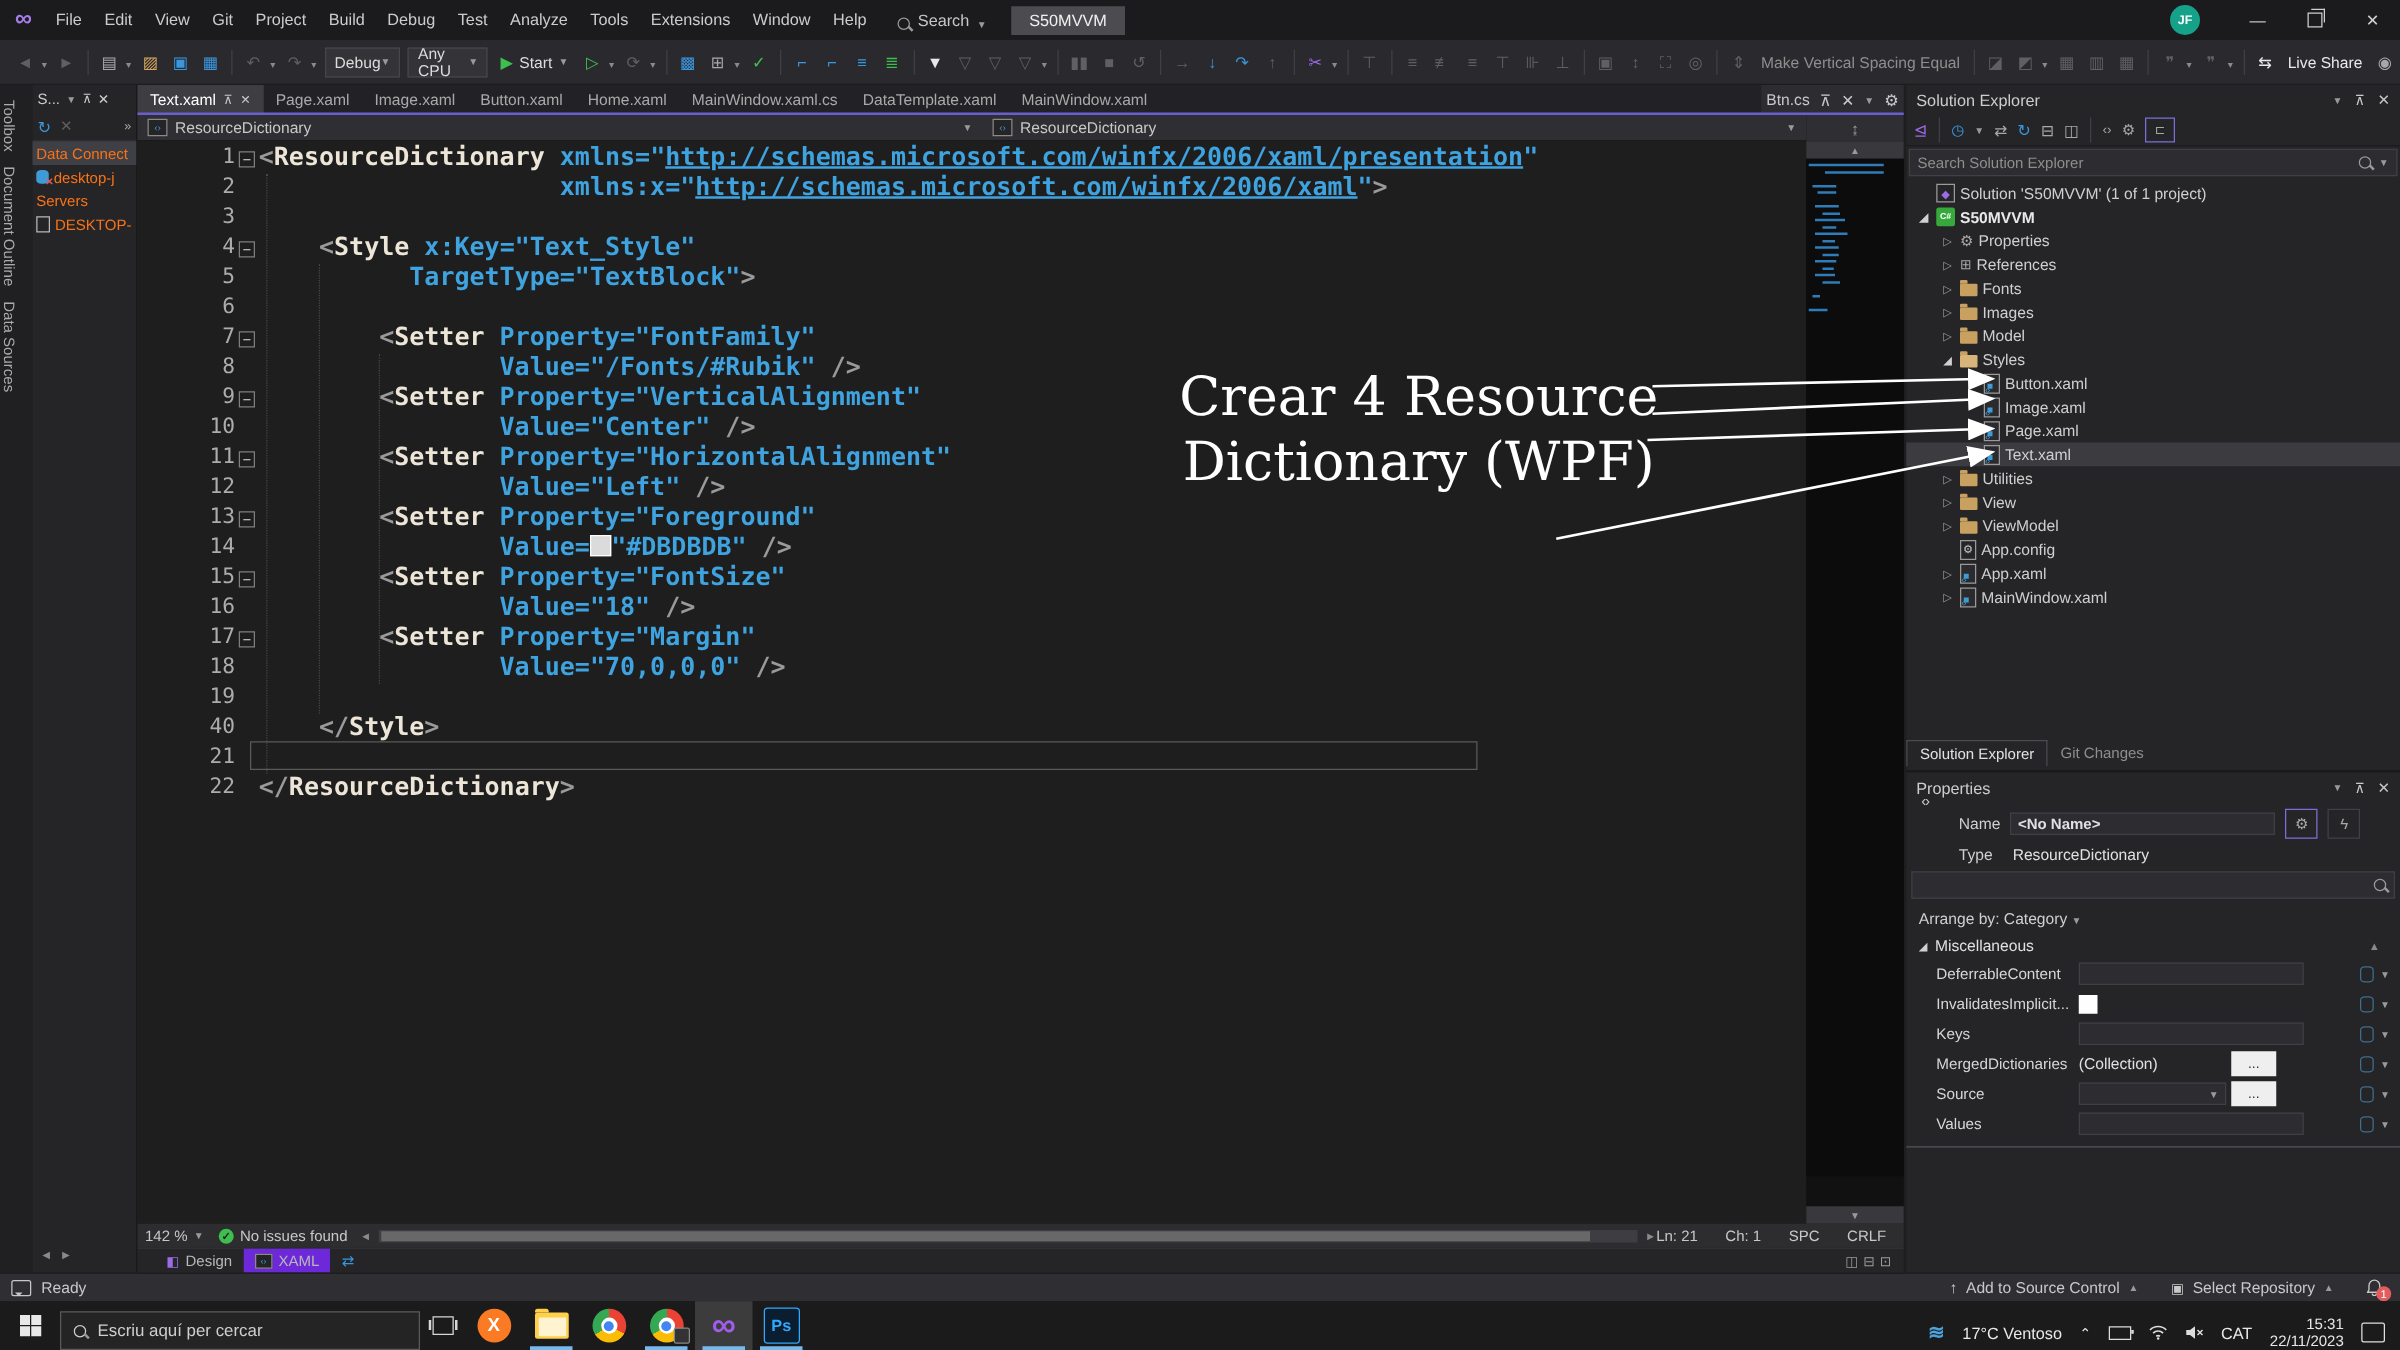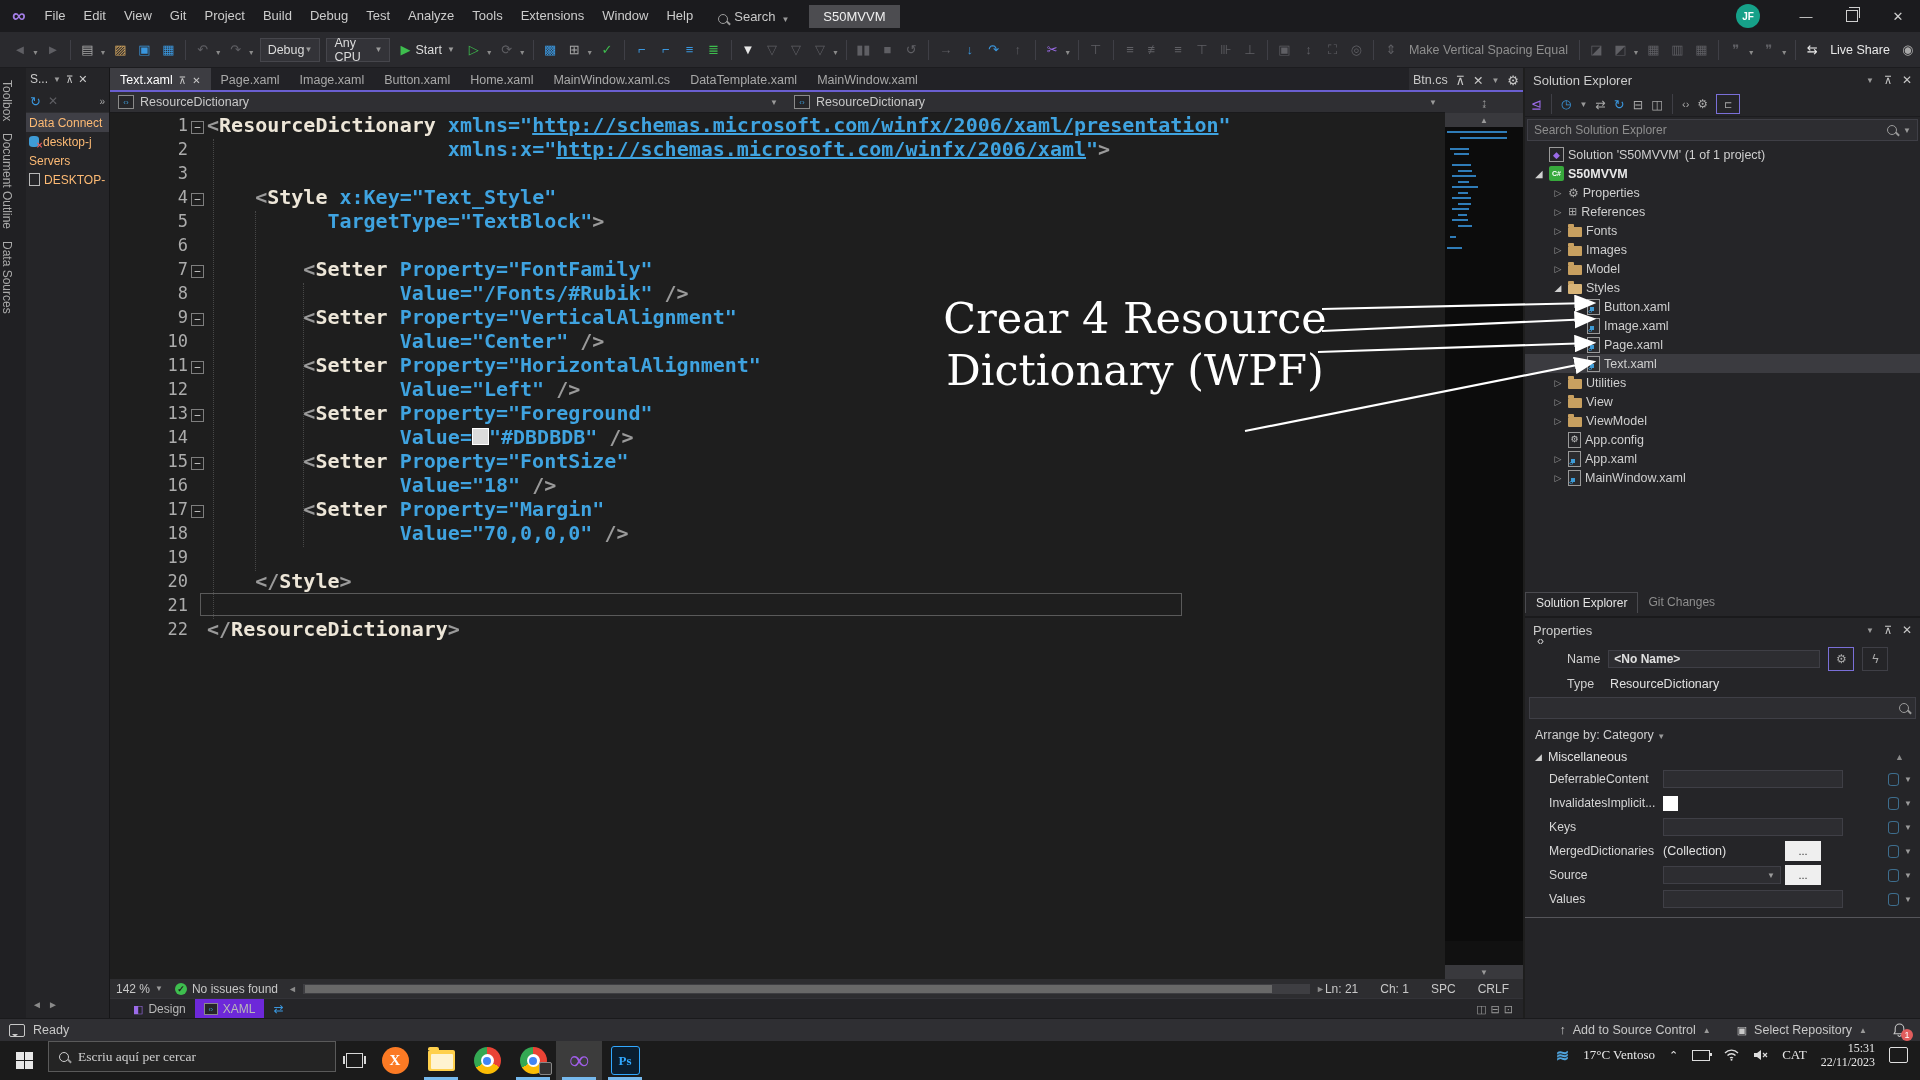--- a/index.html
+++ b/index.html
@@ -28,21 +28,21 @@
   .c-blue{color:#3A96DD;} .c-green{color:#3EBE4E;} .c-gray{color:#A8A8A8;} .c-dim{color:#5F5F64;} .c-yellow{color:#D7A85F;} .c-purple{color:#9B6BE8;} .c-white{color:#E8E8E8;}
   
   .workspace{left:0;top:68px;width:1920px;height:950px;background:#1E1E1E;}
   
   .strip{left:0;top:0;width:26px;height:950px;background:#202023;}
   .strip-tab{writing-mode:vertical-lr;color:#ABABAB;font-size:12px;margin:12px auto;display:block;text-align:center;width:100%;}
   
   .server-panel{left:26px;top:0;width:84px;height:950px;background:#252528;border-right:1px solid #161618;box-sizing:border-box;font-size:12px;}
   .sp-title{display:flex;align-items:center;height:22px;padding:0 4px;color:#CCC;gap:5px;}
   .sp-tools{display:flex;align-items:center;height:22px;padding:0 4px;gap:7px;border-bottom:1px solid #2E2E31;}
-  .sp-row{display:flex;align-items:center;height:19px;padding:0 3px;gap:4px;color:#fdba74;white-space:nowrap;overflow:hidden;}
+  .sp-row{display:flex;align-items:center;height:19px;padding:0 3px;gap:4px;color:#f97316;white-space:nowrap;overflow:hidden;}
   .sp-row.sel{background:#3F3F46;}
   .sp-foot{position:absolute;bottom:8px;left:6px;color:#8A8A8A;font-size:10px;letter-spacing:6px;}
   .ico-db{width:10px;height:11px;background:#3E9BD6;border-radius:4px/3px;position:relative;flex:none;}
   .ico-db:after{content:"✕";position:absolute;right:-4px;bottom:-3px;color:#E25D5D;font-size:8px;font-weight:bold;}
   .ico-server{width:9px;height:11px;border:1px solid #B8B8B8;flex:none;}
   
   .editor{left:110px;top:0;width:1413px;height:950px;background:#1E1E1E;}
   .tabstrip{left:0;top:0;width:1413px;height:24px;background:#222226;display:flex;align-items:stretch;}
   .tabstrip:after{content:"";position:absolute;left:0;top:22px;width:1413px;height:2px;background:#6A5FD1;}
   .tab{display:flex;align-items:center;gap:6px;padding:0 10px;font-size:12.5px;color:#A9A9A9;white-space:nowrap;}
@@ -129,21 +129,21 @@
   
   .mag{width:8px;height:8px;border:1.5px solid #9A9A9A;border-radius:50%;position:relative;display:inline-block;}
   .mag:after{content:"";position:absolute;left:7px;top:7px;width:5px;height:1.5px;background:#9A9A9A;transform:rotate(45deg);}
   
   .readybar{left:0;top:1018px;width:1920px;height:23px;background:#2F2F33;border-top:1px solid #1A1A1C;display:flex;align-items:center;font-size:12.5px;color:#C8C8C8;box-sizing:border-box;}
   .bubble{width:14px;height:11px;border:1px solid #C8C8C8;border-radius:2px;position:relative;margin:0 8px 0 9px;}
   .bubble:after{content:"";position:absolute;left:2px;bottom:-4px;border:3px solid transparent;border-top-color:#C8C8C8;}
   .rb-right{margin-left:auto;display:flex;align-items:center;gap:26px;margin-right:14px;}
   .rb-item{display:flex;align-items:center;gap:7px;}
   .badge{position:absolute;right:-7px;bottom:-4px;width:12px;height:12px;border-radius:50%;background:#E25D5D;color:#fff;font-size:9px;display:flex;align-items:center;justify-content:center;}
-  .taskbar{left:0;top:1041px;width:1920px;height:39px;background:#1B1B1B;display:flex;align-items:flex-start;font-family:Liberation Serif, serif;}
+  .taskbar{left:0;top:1041px;width:1920px;height:39px;background:#1B1B1B;display:flex;align-items:flex-end;}
   .tb-start-btn{width:48px;height:39px;display:flex;align-items:center;justify-content:center;}
   .winlogo{display:grid;grid-template-columns:8px 8px;grid-template-rows:8px 8px;gap:1px;}
   .winlogo span{background:#E8E8E8;}
   .tb-search{width:288px;height:31px;background:#242424;border:1px solid #5A5A5A;display:flex;align-items:center;gap:9px;padding:0 10px;color:#CFCFCF;font-size:13.5px;box-sizing:border-box;}
   .tb-taskview{width:36px;height:39px;display:flex;align-items:center;justify-content:center;}
   .tv-ico{width:15px;height:13px;border:1px solid #D8D8D8;position:relative;}
   .tv-ico:before{content:"";position:absolute;left:-4px;top:2px;width:2px;height:8px;background:#D8D8D8;}
   .tv-ico:after{content:"";position:absolute;right:-4px;top:2px;width:2px;height:8px;background:#D8D8D8;}
   .app-cell{width:46px;height:39px;display:flex;align-items:center;justify-content:center;position:relative;}
   .app-cell.active{background:#3C3C3C;}
@@ -405,21 +405,21 @@
           <div class="cl"><span class="ln">10</span><span class="foldc"></span><span class="k-s">                </span><span class="k-a">Value</span><span class="k-v">="Center"</span><span class="k-s"> </span><span class="k-p">/&gt;</span></div>
           <div class="cl"><span class="ln">11</span><span class="foldc"><span class="fbox">−</span></span><span class="k-s">        </span><span class="k-p">&lt;</span><span class="k-t">Setter</span><span class="k-s"> </span><span class="k-a">Property</span><span class="k-v">="HorizontalAlignment"</span></div>
           <div class="cl"><span class="ln">12</span><span class="foldc"></span><span class="k-s">                </span><span class="k-a">Value</span><span class="k-v">="Left"</span><span class="k-s"> </span><span class="k-p">/&gt;</span></div>
           <div class="cl"><span class="ln">13</span><span class="foldc"><span class="fbox">−</span></span><span class="k-s">        </span><span class="k-p">&lt;</span><span class="k-t">Setter</span><span class="k-s"> </span><span class="k-a">Property</span><span class="k-v">="Foreground"</span></div>
           <div class="cl"><span class="ln">14</span><span class="foldc"></span><span class="k-s">                </span><span class="k-a">Value</span><span class="k-v">=</span><span class="swatch"></span><span class="k-v">"#DBDBDB"</span><span class="k-s"> </span><span class="k-p">/&gt;</span></div>
           <div class="cl"><span class="ln">15</span><span class="foldc"><span class="fbox">−</span></span><span class="k-s">        </span><span class="k-p">&lt;</span><span class="k-t">Setter</span><span class="k-s"> </span><span class="k-a">Property</span><span class="k-v">="FontSize"</span></div>
           <div class="cl"><span class="ln">16</span><span class="foldc"></span><span class="k-s">                </span><span class="k-a">Value</span><span class="k-v">="18"</span><span class="k-s"> </span><span class="k-p">/&gt;</span></div>
           <div class="cl"><span class="ln">17</span><span class="foldc"><span class="fbox">−</span></span><span class="k-s">        </span><span class="k-p">&lt;</span><span class="k-t">Setter</span><span class="k-s"> </span><span class="k-a">Property</span><span class="k-v">="Margin"</span></div>
           <div class="cl"><span class="ln">18</span><span class="foldc"></span><span class="k-s">                </span><span class="k-a">Value</span><span class="k-v">="70,0,0,0"</span><span class="k-s"> </span><span class="k-p">/&gt;</span></div>
           <div class="cl"><span class="ln">19</span><span class="foldc"></span></div>
-          <div class="cl"><span class="ln">20</span><span class="foldc"></span><span class="k-s">    </span><span class="k-p">&lt;/</span><span class="k-t">Style</span><span class="k-p">&gt;</span></div>
+          <div class="cl"><span class="ln">40</span><span class="foldc"></span><span class="k-s">    </span><span class="k-p">&lt;/</span><span class="k-t">Style</span><span class="k-p">&gt;</span></div>
           <div class="cl"><span class="ln">21</span><span class="foldc"></span><span class="curbox"></span></div>
           <div class="cl"><span class="ln">22</span><span class="foldc"></span><span class="k-p">&lt;/</span><span class="k-t">ResourceDictionary</span><span class="k-p">&gt;</span></div>
         </div>
 
       <div class="abs minimap">
         <div class="mm-head">↨</div>
         <div class="mm-arrow">▲</div>
         <div class="mm-body" id="mmbody">
             <div class="mm-mark" style="top: 4px; left: 2px; width: 60px;"></div>
             <div class="mm-mark" style="top: 10px; left: 15px; width: 47px;"></div>

